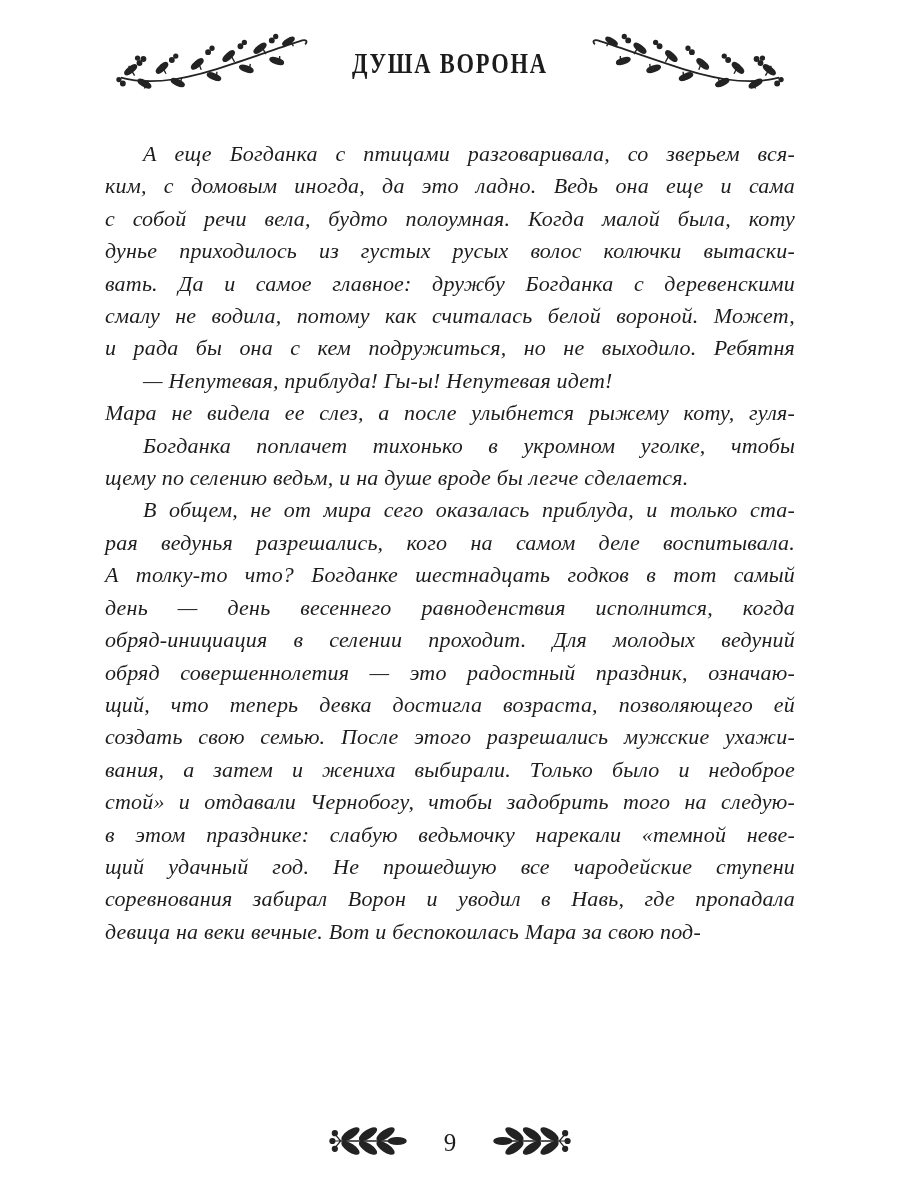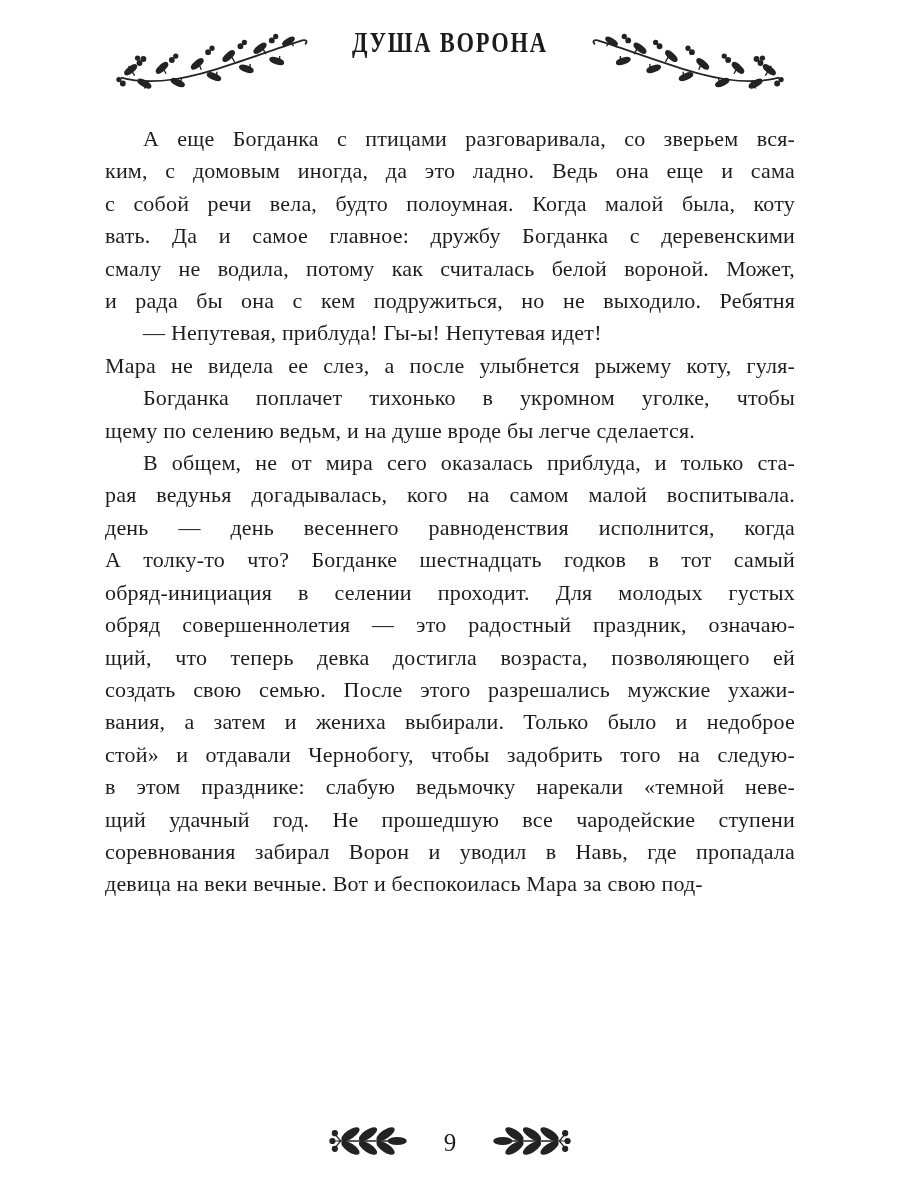--- a/index.html
+++ b/index.html
@@ -8,43 +8,45 @@
     width: 900px;
     height: 1200px;
     background: #ffffff;
     font-family: "Liberation Serif", serif;
     color: #1d1d1d;
     overflow: hidden;
   }
   
   .header {
     display: flex;
+    align-items: center;
     justify-content: center;
     gap: 30px;
     padding-top: 32px;
     height: 62px;
   }
   .ornament { flex: 0 0 auto; color: #232323; }
   .title {
     display: inline-block;
     font-weight: bold;
     font-size: 25px;
     letter-spacing: 2px;
     text-transform: uppercase;
     white-space: nowrap;
     transform: scale(0.9, 1.2);
     color: #1c1c1c;
   }
   
   .body-text {
     width: 690px;
-    margin: 29px auto 0 auto;
+    margin: 44px auto 0 auto;
     font-size: 22px;
     line-height: 32.4px;
     letter-spacing: 0.2px;
+    font-style: italic;
   }
   .line {
     text-align: justify;
     text-align-last: justify;
     min-height: 32.4px;
   }
   .line.last { text-align-last: left; }
   .line.indent { text-indent: 38px; }
   
   .footer {
@@ -135,32 +137,33 @@
             <circle cx="4" cy="48" r="1.8"></circle>
         </g>
       </svg>
     </span>
   </div>
 
   <div class="body-text">
       <div class="line indent">А еще Богданка с птицами разговаривала, со зверьем вся-</div>
       <div class="line">ким, с домовым иногда, да это ладно. Ведь она еще и сама</div>
       <div class="line">с собой речи вела, будто полоумная. Когда малой была, коту</div>
+      <div class="line">дунье приходилось из густых русых волос колючки вытаски-</div>
       <div class="line">вать. Да и самое главное: дружбу Богданка с деревенскими</div>
       <div class="line">смалу не водила, потому как считалась белой вороной. Может,</div>
       <div class="line">и рада бы она с кем подружиться, но не выходило. Ребятня</div>
       <div class="line indent last">— Непутевая, приблуда! Гы-ы! Непутевая идет!</div>
       <div class="line">Мара не видела ее слез, а после улыбнется рыжему коту, гуля-</div>
       <div class="line indent">Богданка поплачет тихонько в укромном уголке, чтобы</div>
       <div class="line last">щему по селению ведьм, и на душе вроде бы легче сделается.</div>
       <div class="line indent">В общем, не от мира сего оказалась приблуда, и только ста-</div>
-      <div class="line">рая ведунья догадывалась, кого на самом малой воспитывала.</div>
+      <div class="line">рая ведунья разрешались, кого на самом деле воспитывала.</div>
+      <div class="line">А толку-то что? Богданке шестнадцать годков в тот самый</div>
       <div class="line">день — день весеннего равноденствия исполнится, когда</div>
-      <div class="line">А толку-то что? Богданке шестнадцать годков в тот самый</div>
-      <div class="line">обряд-инициация в селении проходит. Для молодых густых</div>
+      <div class="line">обряд-инициация в селении проходит. Для молодых ведуний</div>
       <div class="line">обряд совершеннолетия — это радостный праздник, означаю-</div>
       <div class="line">щий, что теперь девка достигла возраста, позволяющего ей</div>
       <div class="line">создать свою семью. После этого разрешались мужские ухажи-</div>
       <div class="line">вания, а затем и жениха выбирали. Только было и недоброе</div>
       <div class="line">стой» и отдавали Чернобогу, чтобы задобрить того на следую-</div>
       <div class="line">в этом празднике: слабую ведьмочку нарекали «темной неве-</div>
       <div class="line">щий удачный год. Не прошедшую все чародейские ступени</div>
       <div class="line">соревнования забирал Ворон и уводил в Навь, где пропадала</div>
       <div class="line last">девица на веки вечные. Вот и беспокоилась Мара за свою под-</div>
     </div>

